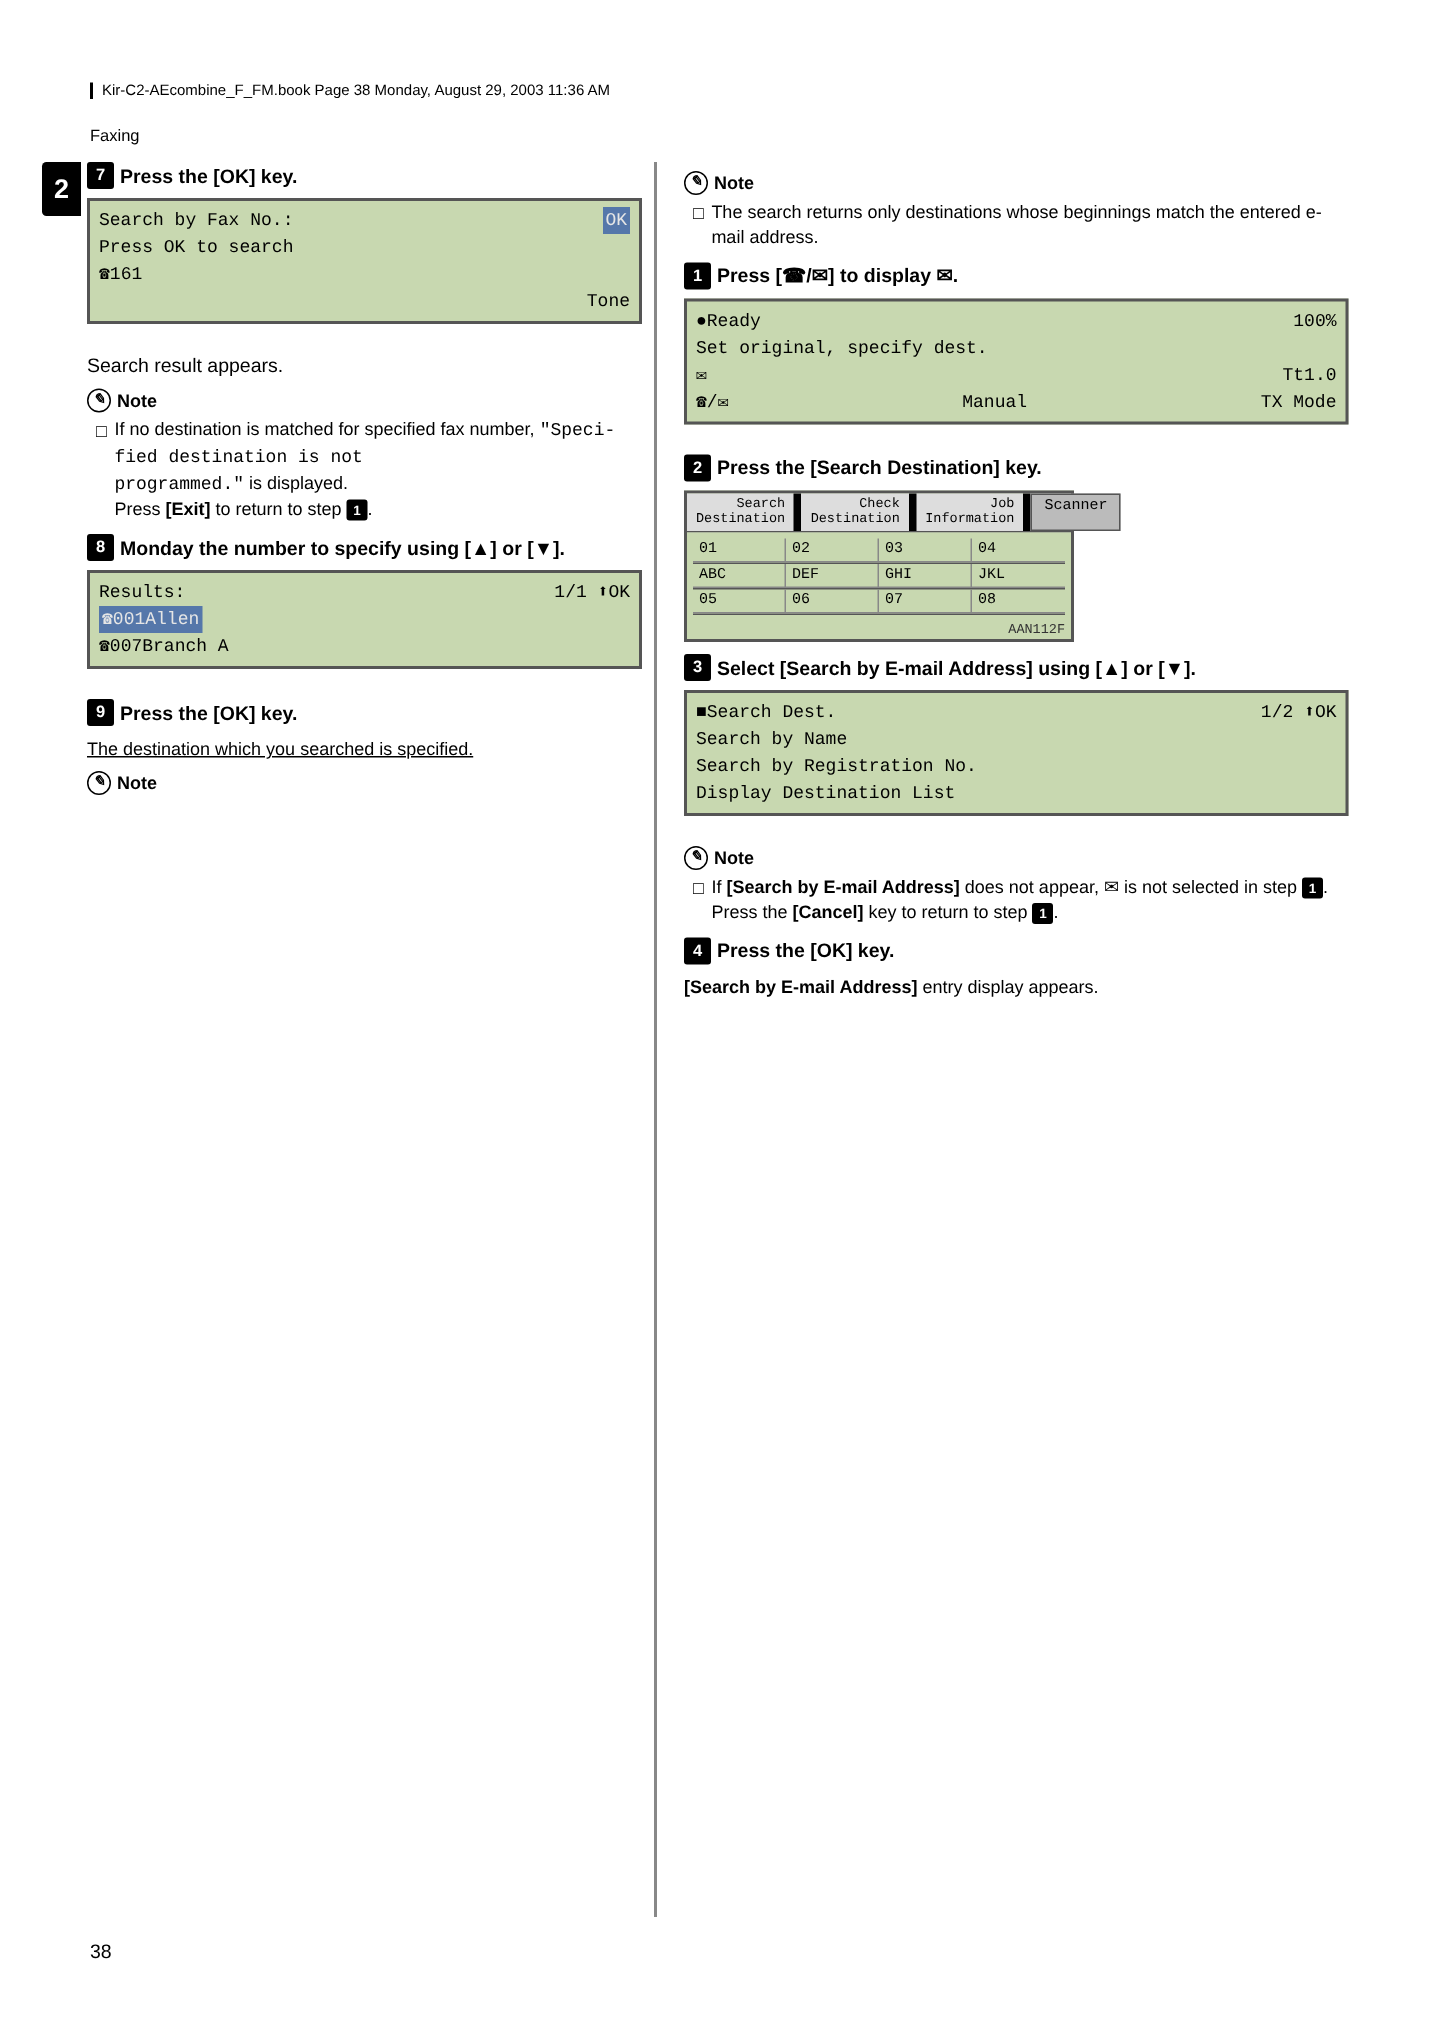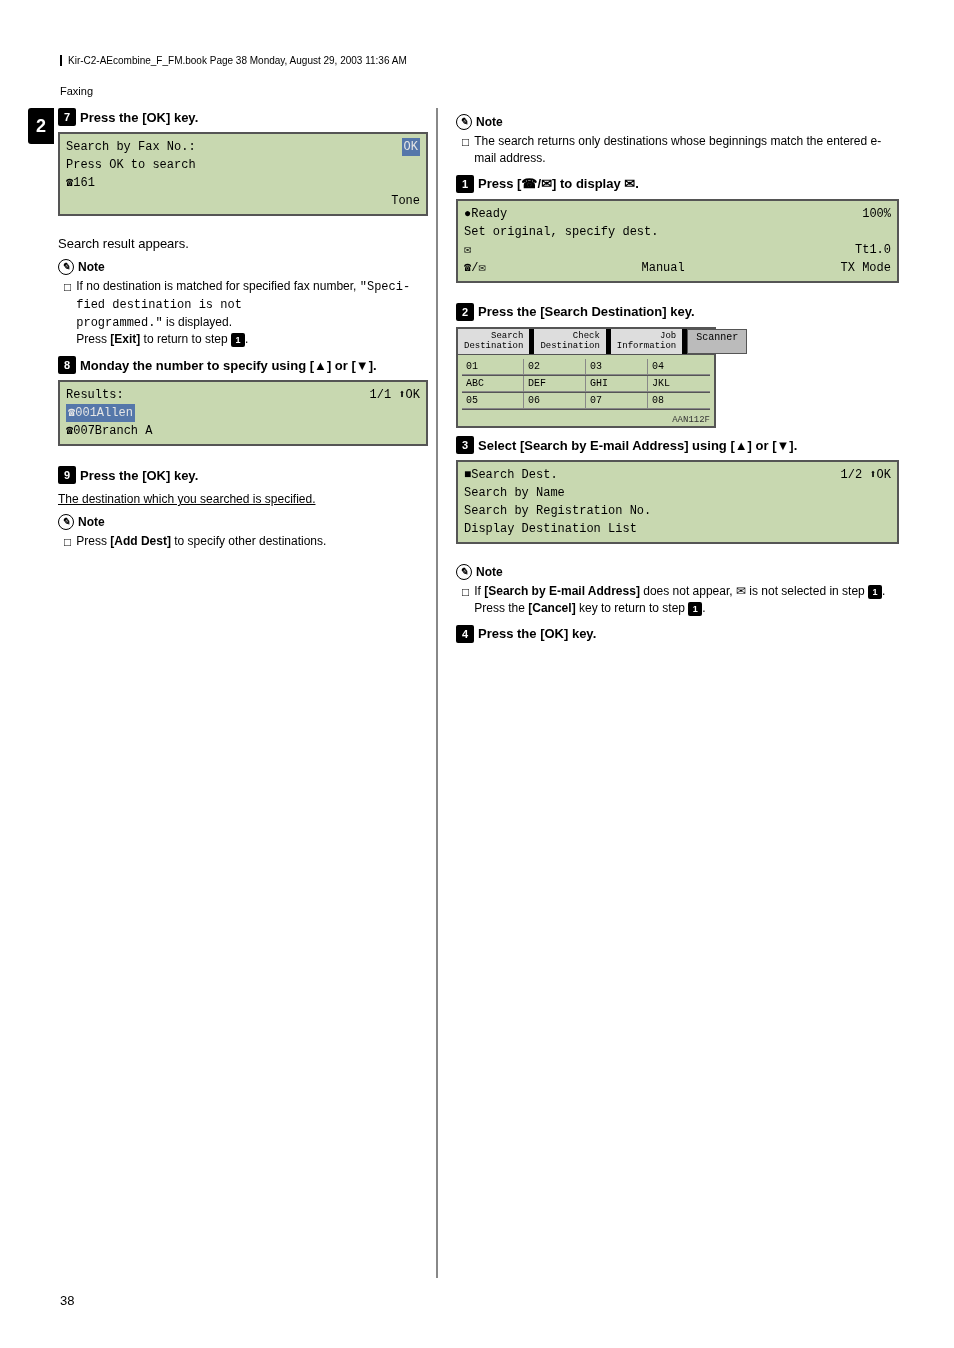--- a/index.html
+++ b/index.html
@@ -374,23 +374,20 @@
         <div class="step-heading">
           <span class="step-badge">9</span>
           <span>Press the [OK] key.</span>
         </div>
         <div style="font-size:12px; line-height:1.5; margin-bottom:6px;text-decoration:underline;">The destination which you searched is specified.</div>
 
         <div class="note-box">
           <div class="note-title">
             <span class="note-icon">✎</span>
             <span>Note</span>
-          </div>
-          <div class="note-item">
-            <span style="font-size:12px;">Press <strong>[Add Dest]</strong> to specify other destinations.</span>
           </div>
         </div>
       </div>
 
     </div>
 
     <div class="divider-h"></div>
 
     <div class="col-right">
 
@@ -499,18 +496,21 @@
             <span style="font-size:12px;">If <strong>[Search by E-mail Address]</strong> does not appear, ✉ is not selected in step <span class="inline-badge">1</span>. Press the <strong>[Cancel]</strong> key to return to step <span class="inline-badge">1</span>.</span>
           </div>
         </div>
       </div>
 
       <div class="mb8">
         <div class="step-heading">
           <span class="step-badge">4</span>
           <span>Press the [OK] key.</span>
         </div>
+        <div style="font-size:12px; line-height:1.5;">
+          <strong>[Search by E-mail Address]</strong> entry display appears.
+        </div>
       </div>
 
     </div>
   </div>
 
 </div>
 
 </body></html>

